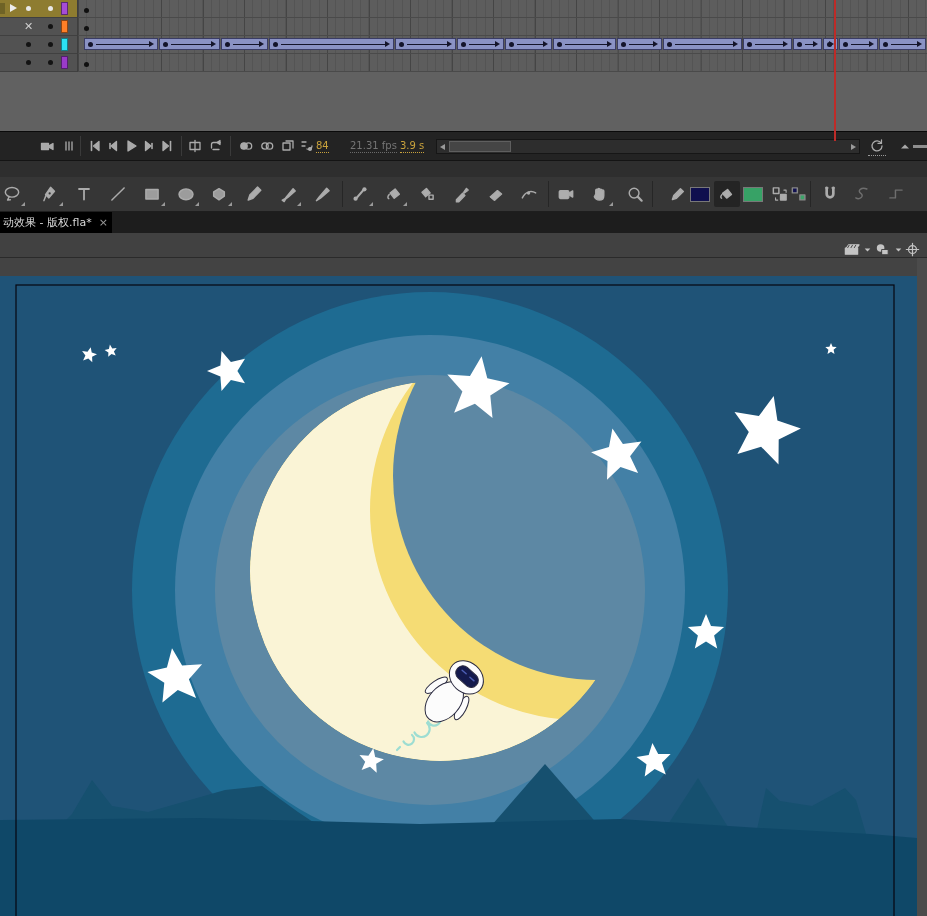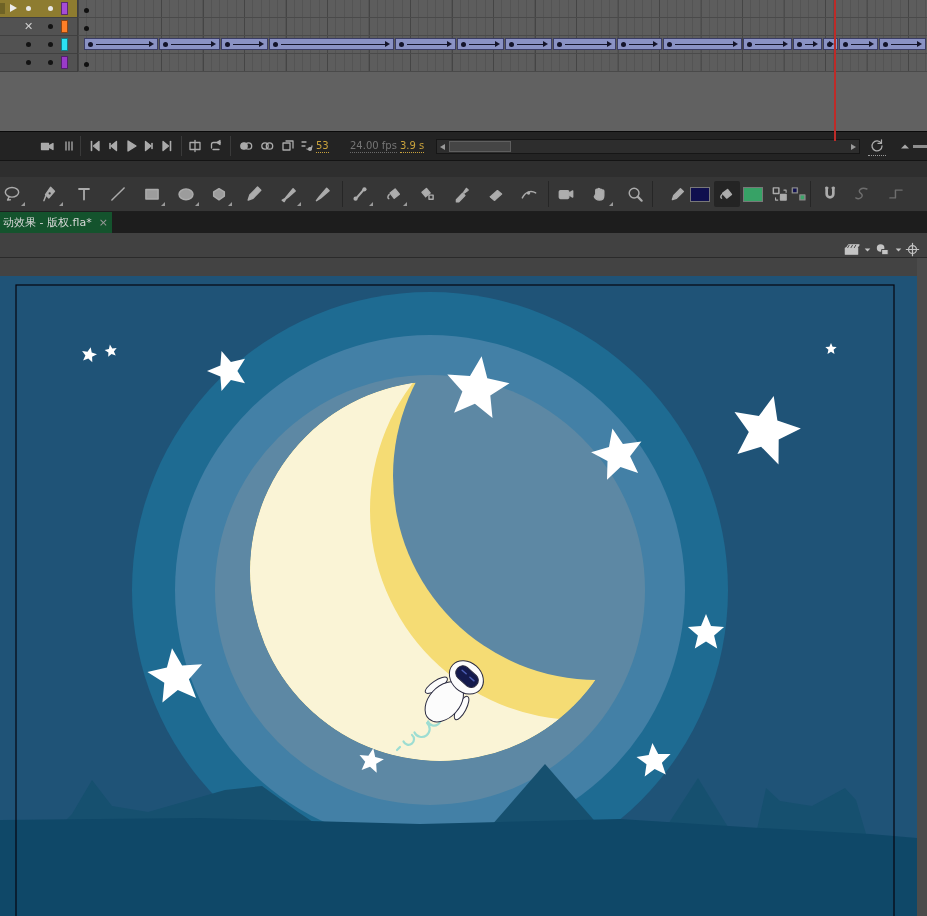--- a/index.html
+++ b/index.html
@@ -48,21 +48,21 @@
   .tool.flyout:after{content:"";position:absolute;right:-3px;bottom:-2px;border-left:4px solid transparent;border-bottom:4px solid #9a9a9a;}
   .tdiv{position:absolute;top:4px;width:1px;height:26px;background:#262626;}
   .swatchbox{position:absolute;border:1px solid #787878;box-sizing:border-box;}
   #fill-bucket-wrap{position:absolute;left:714px;top:4px;width:26px;height:26px;background:#242424;border-radius:2px;}
   #fill-bucket-wrap .ic{position:absolute;left:3px;top:3px;width:20px;height:20px;}
   .ic{display:block;width:100%;height:100%;}
   .ic svg{width:100%;height:100%;stroke:#ABABAB;fill:none;stroke-width:1.3;stroke-linecap:round;stroke-linejoin:round;}
   .dim svg{stroke:#6E6E6E;}
   .ebic svg{stroke:#C4C4C4;}
   #tab-bar{position:absolute;left:0;top:212px;width:927px;height:21px;background:#1D1D1D;}
-  #doc-tab{position:absolute;left:0;top:0;width:112px;height:21px;background:#14532d;color:#D8D8D8;font-size:11px;line-height:21px;white-space:nowrap;overflow:hidden;}
+  #doc-tab{position:absolute;left:0;top:0;width:112px;height:21px;background:#000000;color:#D8D8D8;font-size:11px;line-height:21px;white-space:nowrap;overflow:hidden;}
   #doc-tab .ttl{padding-left:3px;}
   #tab-close{position:absolute;right:4px;top:0;color:#9a9a9a;font-size:11px;}
   
   #edit-bar{position:absolute;left:0;top:233px;width:927px;height:25px;background:#414141;border-bottom:1px solid #2A2A2A;box-sizing:border-box;}
   .ebic{position:absolute;top:4px;width:17px;height:17px;}
   #pasteboard-strip{position:absolute;left:0;top:258px;width:927px;height:18px;background:#434343;}
   #scene{position:absolute;left:0;top:276px;}
   #right-strip{position:absolute;left:917px;top:258px;width:10px;height:658px;background:#4B4B4B;}
 </style>
 </head>
@@ -180,22 +180,22 @@
         </div>
         <div class="frow">
           <span class="fdot" style="left: 6px;"></span>
         </div>
       </div>
 </div>
 <div id="timeline-lower"></div>
 <div id="playhead" style="left: 834px; background: rgb(190, 43, 40);"></div>
 
 <div id="control-bar">
-  <span class="readout" id="frame-readout">53</span>
-  <span class="readout" id="fps-readout">24.00 fps</span>
+  <span class="readout" id="frame-readout">84</span>
+  <span class="readout" id="fps-readout">21.31 fps</span>
   <span class="readout" id="time-readout">3.9 s</span>
   <div id="tl-scrollbar">
     <span class="sbarrow" id="sb-left"></span>
     <span class="sbarrow" id="sb-right"></span>
     <div id="sb-thumb"></div>
   </div>
   <div id="resize-handle"></div>
 <span class="cbi" style="left: 38px;">
         <span class="ic "><svg viewBox="0 0 18 18">
             <path d="M3.5 6.5h7v6h-7z" fill="#A9A9A9"></path>

